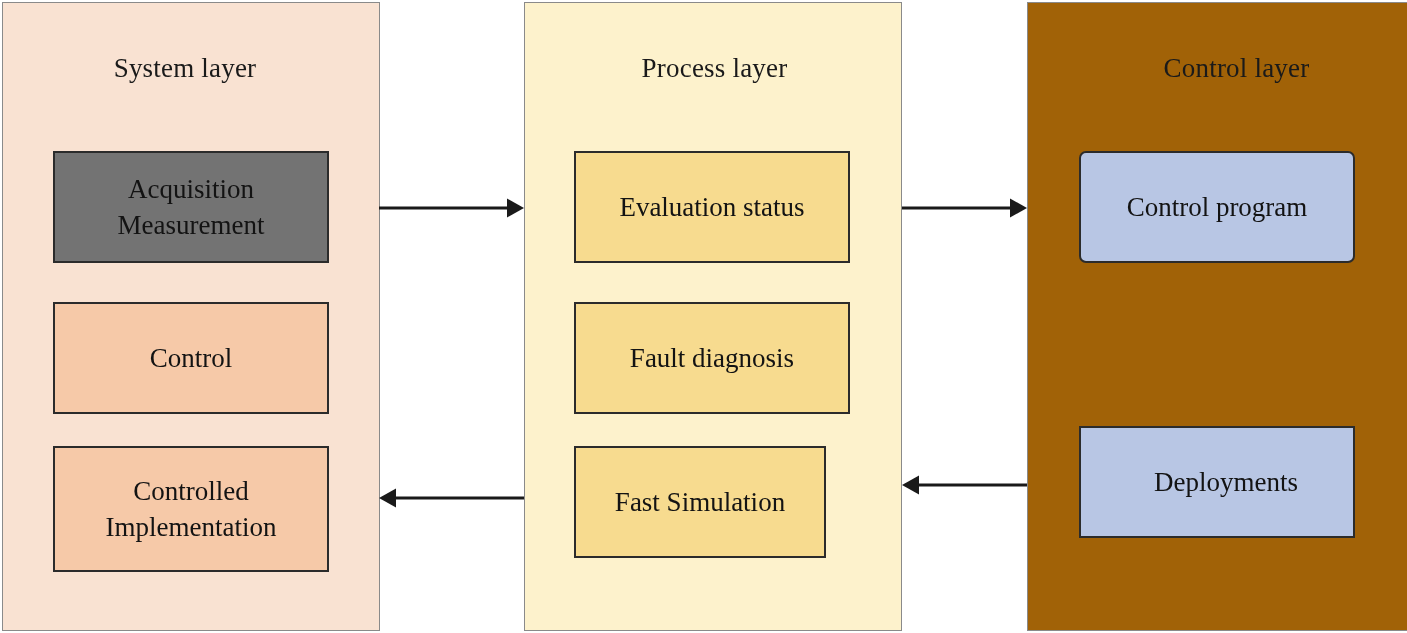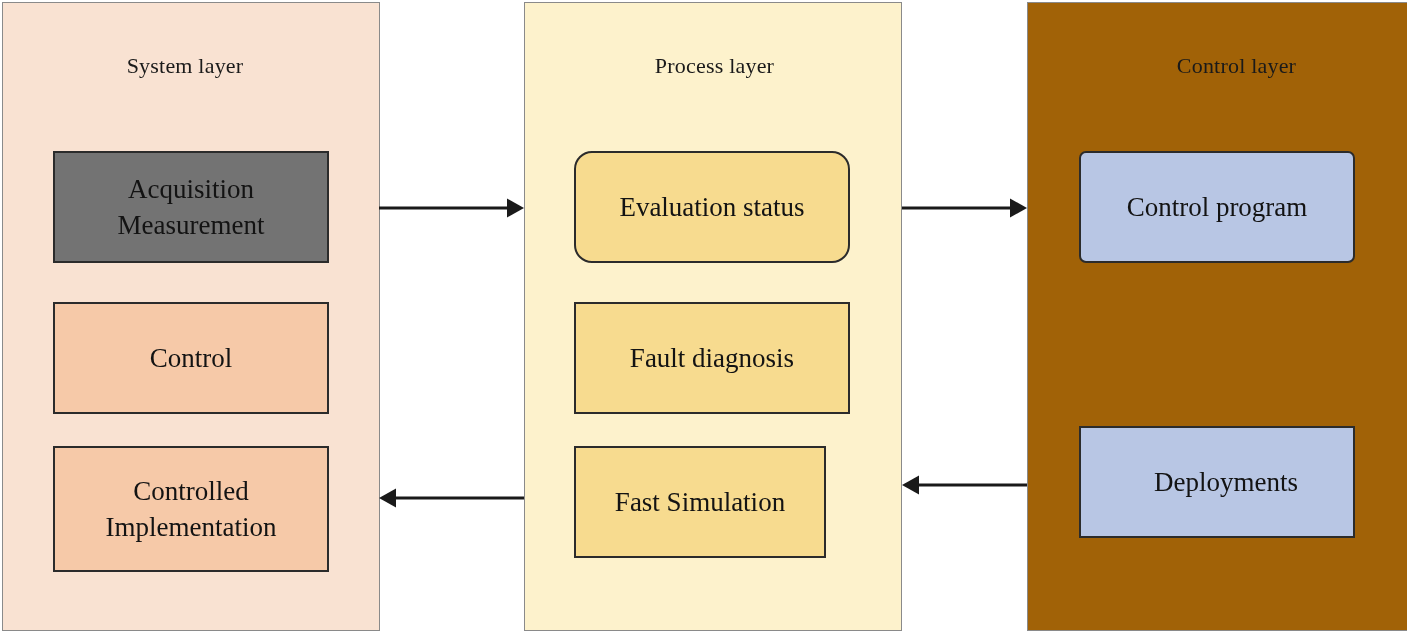--- a/index.html
+++ b/index.html
@@ -18,21 +18,21 @@
   .layer-panel {
     position: absolute;
     box-sizing: border-box;
     border: 1.5px solid #8a8a8a;
   }
   .layer-title {
     position: absolute;
     left: 0;
     right: 12px;
     text-align: center;
-    font-size: 22px;
+    font-size: 27px;
     color: #1a1a1a;
     letter-spacing: 0.2px;
     white-space: nowrap;
   }
   .node-box {
     position: absolute;
     box-sizing: border-box;
     border: 2.2px solid #2b2b2b;
     display: flex;
     align-items: center;
@@ -65,21 +65,21 @@
       <div class="node-box" style="left: 50px; top: 299px; width: 276px; height: 112px; background: rgb(246, 201, 168); border-color: rgb(43, 43, 43);">
         <span class="node-label">Control</span>
       </div>
       <div class="node-box" style="left: 50px; top: 443px; width: 276px; height: 126px; background: rgb(246, 201, 168); border-color: rgb(43, 43, 43);">
         <span class="node-label">Controlled
 Implementation</span>
       </div>
     </div>
     <div class="layer-panel" style="left: 524px; top: 2px; width: 378px; height: 629px; background: rgb(253, 242, 204); border-color: rgb(138, 138, 138);">
       <div class="layer-title" style="top: 50px; margin-left: 15px;">Process layer</div>
-      <div class="node-box" style="left: 49px; top: 148px; width: 276px; height: 112px; background: rgb(247, 219, 143); border-color: rgb(43, 43, 43); border-radius: 18px;">
+      <div class="node-box" style="left: 49px; top: 148px; width: 276px; height: 112px; background: rgb(247, 219, 143); border-color: rgb(43, 43, 43);">
         <span class="node-label">Evaluation status</span>
       </div>
       <div class="node-box" style="left: 49px; top: 299px; width: 276px; height: 112px; background: rgb(247, 219, 143); border-color: rgb(43, 43, 43);">
         <span class="node-label">Fault diagnosis</span>
       </div>
       <div class="node-box" style="left: 49px; top: 443px; width: 252px; height: 112px; background: rgb(247, 219, 143); border-color: rgb(43, 43, 43); align-items: center;">
         <span class="node-label">Fast Simulation</span>
       </div>
     </div>
     <div class="layer-panel" style="left: 1027px; top: 2px; width: 431px; height: 629px; background: #a16207; border-color: rgb(138, 138, 138);">

